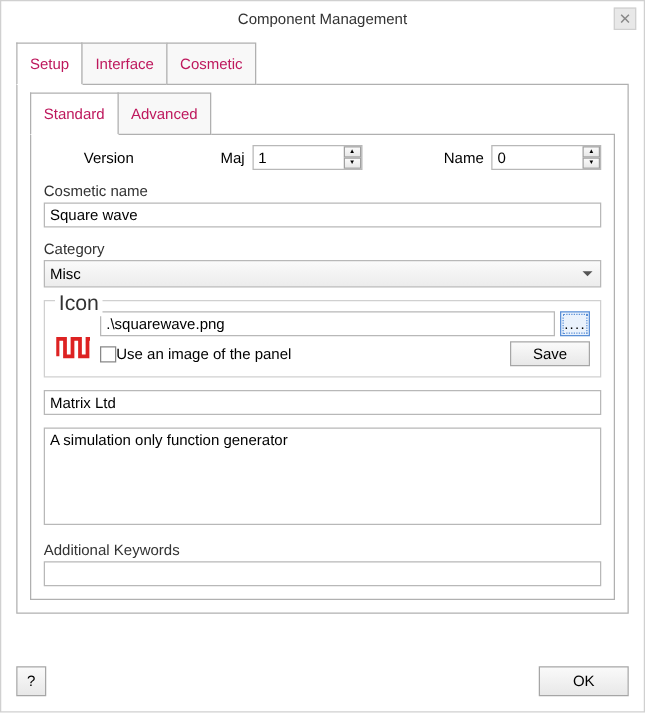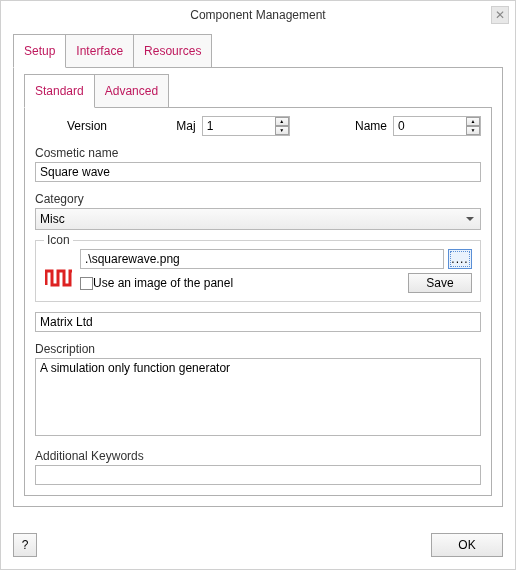--- a/index.html
+++ b/index.html
@@ -30,21 +30,21 @@
 .spacer { flex: 1; }
 .spin-wrap { position: relative; display: inline-block; }
 .spin-input { width: 88px; height: 20px; border: 1px solid #b8b8b8; padding: 2px 16px 2px 4px; }
 .spin-btns { position: absolute; right: 1px; top: 1px; width: 14px; height: 18px; display: flex; flex-direction: column; }
 .spin-btn { flex: 1; border: 1px solid #a0a0a0; background: linear-gradient(#fafafa,#e8e8e8); font-size: 5px; display: flex; align-items: center; justify-content: center; cursor: pointer; line-height: 1; }
 
 .select { width: 100%; height: 22px; border: 1px solid #b8b8b8; background: linear-gradient(#fafafa,#ececec); padding: 0 6px 0 4px; display: flex; align-items: center; position: relative; cursor: pointer; }
 .select::after { content: ""; position: absolute; right: 6px; top: 8px; border-left: 4px solid transparent; border-right: 4px solid transparent; border-top: 4px solid #555; }
 
 .fieldset { border: 1px solid #d0d0d0; padding: 8px 8px 8px 8px; position: relative; margin-bottom: 10px; }
-.legend { position: absolute; top: -8px; left: 8px; background: #fff; padding: 0 3px; color: #333; font-size: 12px; }
+.legend { position: absolute; top: -8px; left: 8px; background: #fff; padding: 0 3px; color: #333; font-size: 17px; }
 
 .icon-row { display: flex; gap: 6px; align-items: flex-end; }
 .icon-preview { width: 30px; height: 30px; border: 1px solid #fff; display: flex; align-items: center; justify-content: center; background: #fff; flex-shrink: 0; }
 .icon-preview svg { width: 28px; height: 28px; }
 .icon-right { flex: 1; }
 .icon-path-row { display: flex; gap: 4px; }
 .browse-btn { width: 24px; height: 20px; border: 1px solid #5a8fd6; background: #eaf2fc; display: flex; align-items: center; justify-content: center; cursor: pointer; font-size: 9px; letter-spacing: 1px; outline: 1px dotted #5a8fd6; outline-offset: -3px; }
 .checkbox-row { display: flex; align-items: center; gap: 0; margin-top: 4px; }
 .checkbox { width: 13px; height: 13px; border: 1px solid #888; background: #fff; cursor: pointer; }
 .save-btn { margin-left: auto; width: 64px; height: 20px; border: 1px solid #a6a6a6; background: linear-gradient(#fafafa,#e8e8e8); cursor: pointer; text-align: center; line-height: 18px; }
@@ -62,21 +62,21 @@
   <span class="title">Component Management</span>
   <div class="close-btn">
       <span>✕</span>
     </div>
 </div>
 
 <div class="content">
   <div class="tab-row">
     <div class="tab active">Setup</div>
     <div class="tab inactive">Interface</div>
-    <div class="tab inactive">Resources</div>
+    <div class="tab inactive">Cosmetic</div>
   </div>
   <div class="tab-panel">
 
 
     <div class="inner-tab-row">
       <div class="tab active">Standard</div>
       <div class="tab inactive">Advanced</div>
     </div>
     <div class="inner-panel">
 
@@ -136,21 +136,20 @@
             </div>
           </div>
         </div>
       </div>
 
       <div class="mb12">
         <input class="text-input" value="Matrix Ltd" style="">
       </div>
 
       <div class="mb12">
-        <span class="label">Description</span>
         <textarea class="desc-area" style="">A simulation only function generator</textarea>
       </div>
 
       <div>
         <span class="label">Additional Keywords</span>
         <input class="text-input" value="" style="">
       </div>
 
     </div>
   </div>

